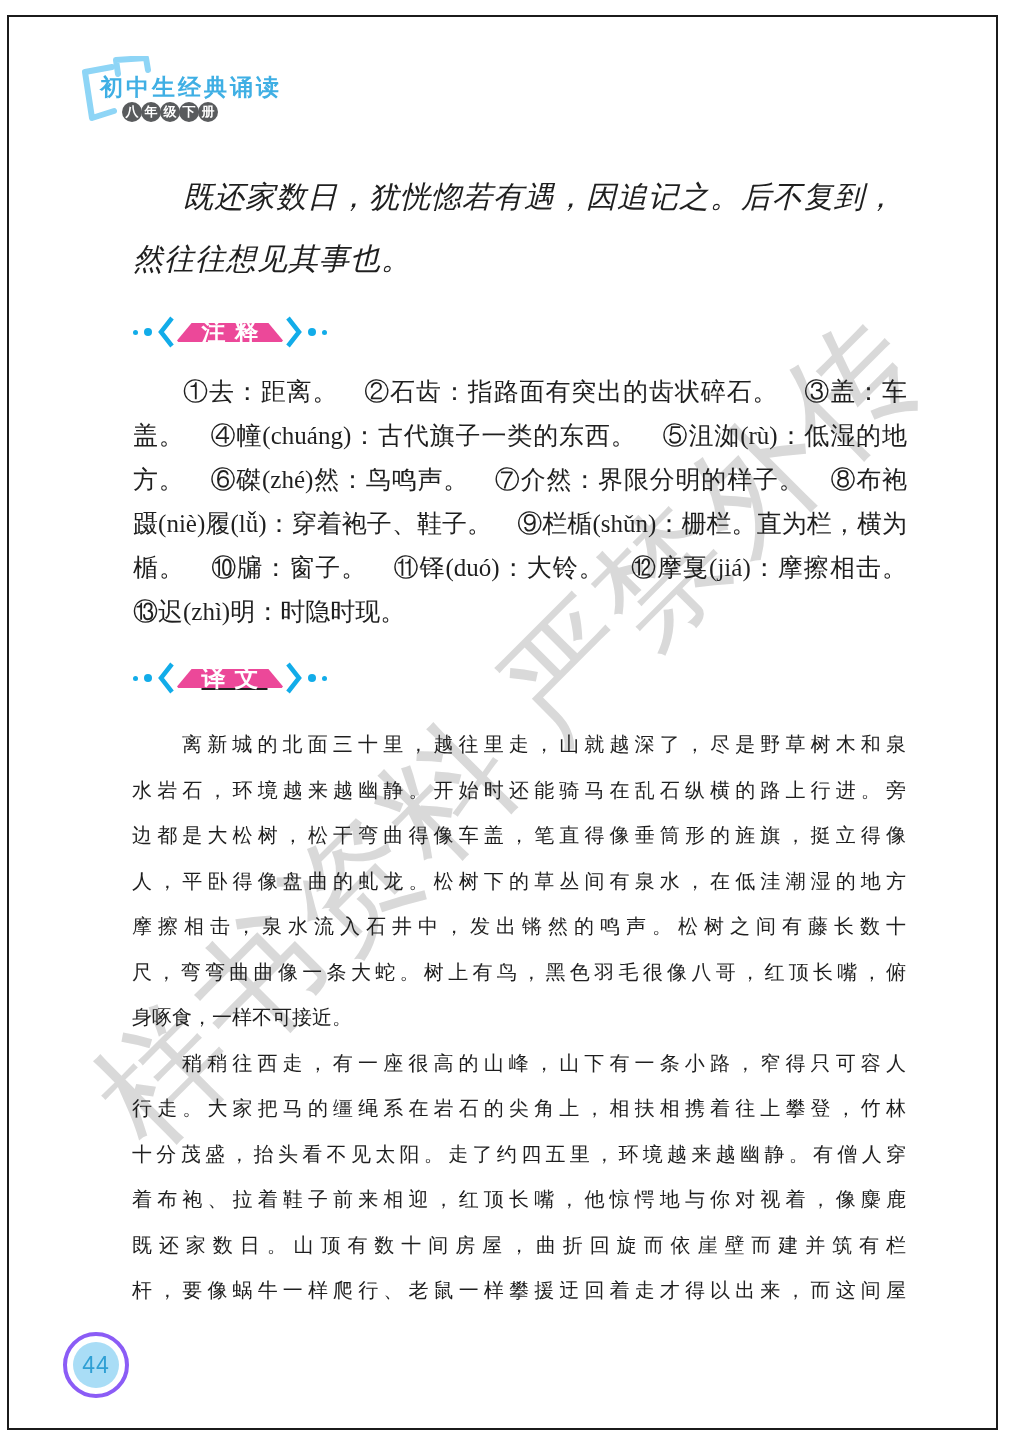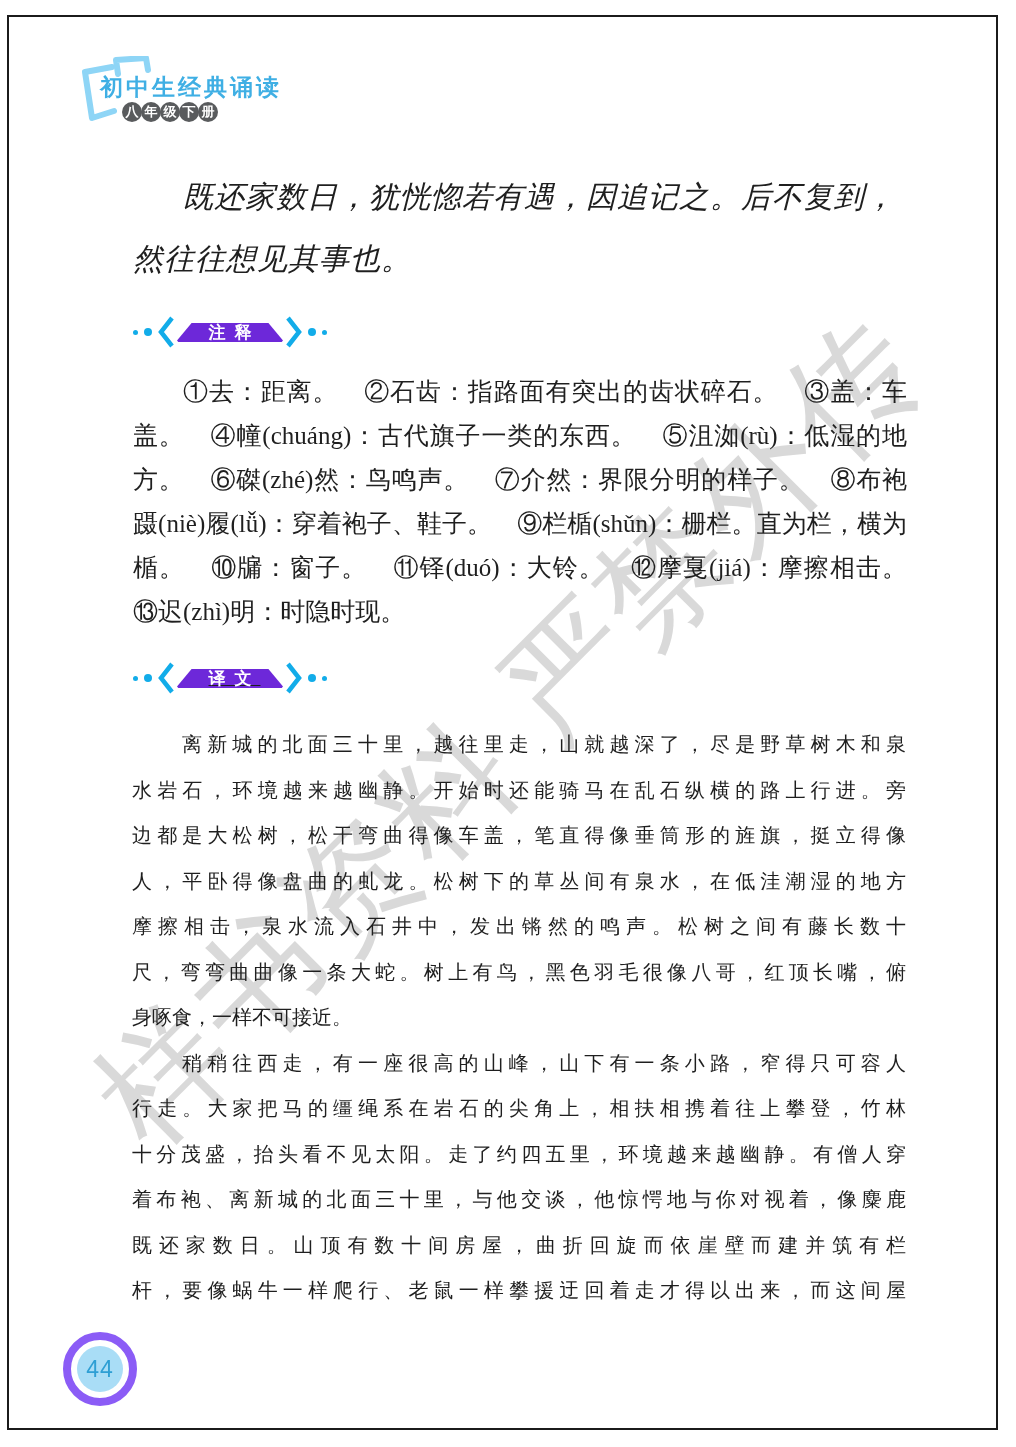--- a/index.html
+++ b/index.html
@@ -27,44 +27,44 @@
         font-size:30px;line-height:62px;letter-spacing:1px;font-style:italic;}
   
   .section-badge{position:absolute;left:130px;height:40px;display:flex;
         align-items:center;z-index:2;}
   .badge-notes{top:312px;}
   .badge-trans{top:658px;text-decoration:underline;}
   .dot{border-radius:50%;background:#12ace9;flex:0 0 auto;}
   .dot-sm{width:5px;height:5px;margin:0 3px;}
   .dot-md{width:8px;height:8px;margin:0 3px;}
   .chev{flex:0 0 auto;margin:0 2px;}
-  .pill{width:106px;height:19px;background:#6d28d9;color:#fff;
+  .pill{width:106px;height:19px;background:#ec4899;color:#fff;
         clip-path:polygon(15px 0,91px 0,106px 18px,91px 36px,15px 36px,0 18px);
         display:flex;align-items:center;justify-content:center;
         font-family:"Liberation Sans","DejaVu Sans",sans-serif;
-        font-size:17px;font-weight:bold;}
+        font-size:24px;font-weight:bold;}
   .pill span{letter-spacing:9px;margin-right:-9px;}
   
   .notes{position:absolute;left:133px;top:370px;width:774px;z-index:2;
         font-size:25px;line-height:44px;}
   .translation{position:absolute;left:132px;top:722px;width:774px;z-index:2;
         font-size:20px;line-height:45.5px;}
   .j{text-align:justify;text-align-last:justify;}
   .last{text-align-last:left;}
   .ind{text-indent:50px;}
   
   .watermark{position:absolute;left:-62px;top:656px;width:1144px;height:150px;
         display:flex;align-items:center;justify-content:center;
         transform:rotate(-45deg);z-index:1;
         font-family:"Liberation Sans","DejaVu Sans",sans-serif;
         font-size:128px;letter-spacing:5px;color:#8a8a8a;opacity:.32;
         white-space:nowrap;}
   
   .page-num{position:absolute;left:63px;top:1332px;width:58px;height:58px;
-        border:8px solid #8b5cf6;border-radius:50%;background:#fff;z-index:2;
+        border:4px solid #8b5cf6;border-radius:50%;background:#fff;z-index:2;
         display:flex;align-items:center;justify-content:center;}
   .page-num-inner{width:46px;height:46px;border-radius:50%;background:#a9ddf6;
         display:flex;align-items:center;justify-content:center;
         color:#2e9fd4;font-size:23px;letter-spacing:1px;
         font-family:"Liberation Sans","DejaVu Sans",sans-serif;}
 </style>
 </head>
 <body>
 
 <div class="sheet-border"></div>
@@ -134,21 +134,21 @@
   <div class="j ind">离新城的北面三十里，越往里走，山就越深了，尽是野草树木和泉</div>
   <div class="j">水岩石，环境越来越幽静。开始时还能骑马在乱石纵横的路上行进。旁</div>
   <div class="j">边都是大松树，松干弯曲得像车盖，笔直得像垂筒形的旌旗，挺立得像</div>
   <div class="j">人，平卧得像盘曲的虬龙。松树下的草丛间有泉水，在低洼潮湿的地方</div>
   <div class="j">摩擦相击，泉水流入石井中，发出锵然的鸣声。松树之间有藤长数十</div>
   <div class="j">尺，弯弯曲曲像一条大蛇。树上有鸟，黑色羽毛很像八哥，红顶长嘴，俯</div>
   <div class="j last">身啄食，一样不可接近。</div>
   <div class="j ind">稍稍往西走，有一座很高的山峰，山下有一条小路，窄得只可容人</div>
   <div class="j">行走。大家把马的缰绳系在岩石的尖角上，相扶相携着往上攀登，竹林</div>
   <div class="j">十分茂盛，抬头看不见太阳。走了约四五里，环境越来越幽静。有僧人穿</div>
-  <div class="j">着布袍、离新城的北面三十里，与他交谈，他惊愕地与你对视着，像麋鹿</div>
+  <div class="j">着布袍、拉着鞋子前来相迎，红顶长嘴，他惊愕地与你对视着，像麋鹿</div>
   <div class="j">既还家数日。山顶有数十间房屋，曲折回旋而依崖壁而建并筑有栏</div>
   <div class="j">杆，要像蜗牛一样爬行、老鼠一样攀援迂回着走才得以出来，而这间屋</div>
 </div>
 
 <div class="watermark">样书资料 严禁外传</div>
 
 <div class="page-num">
   <div class="page-num-inner">44</div>
 </div>
 

